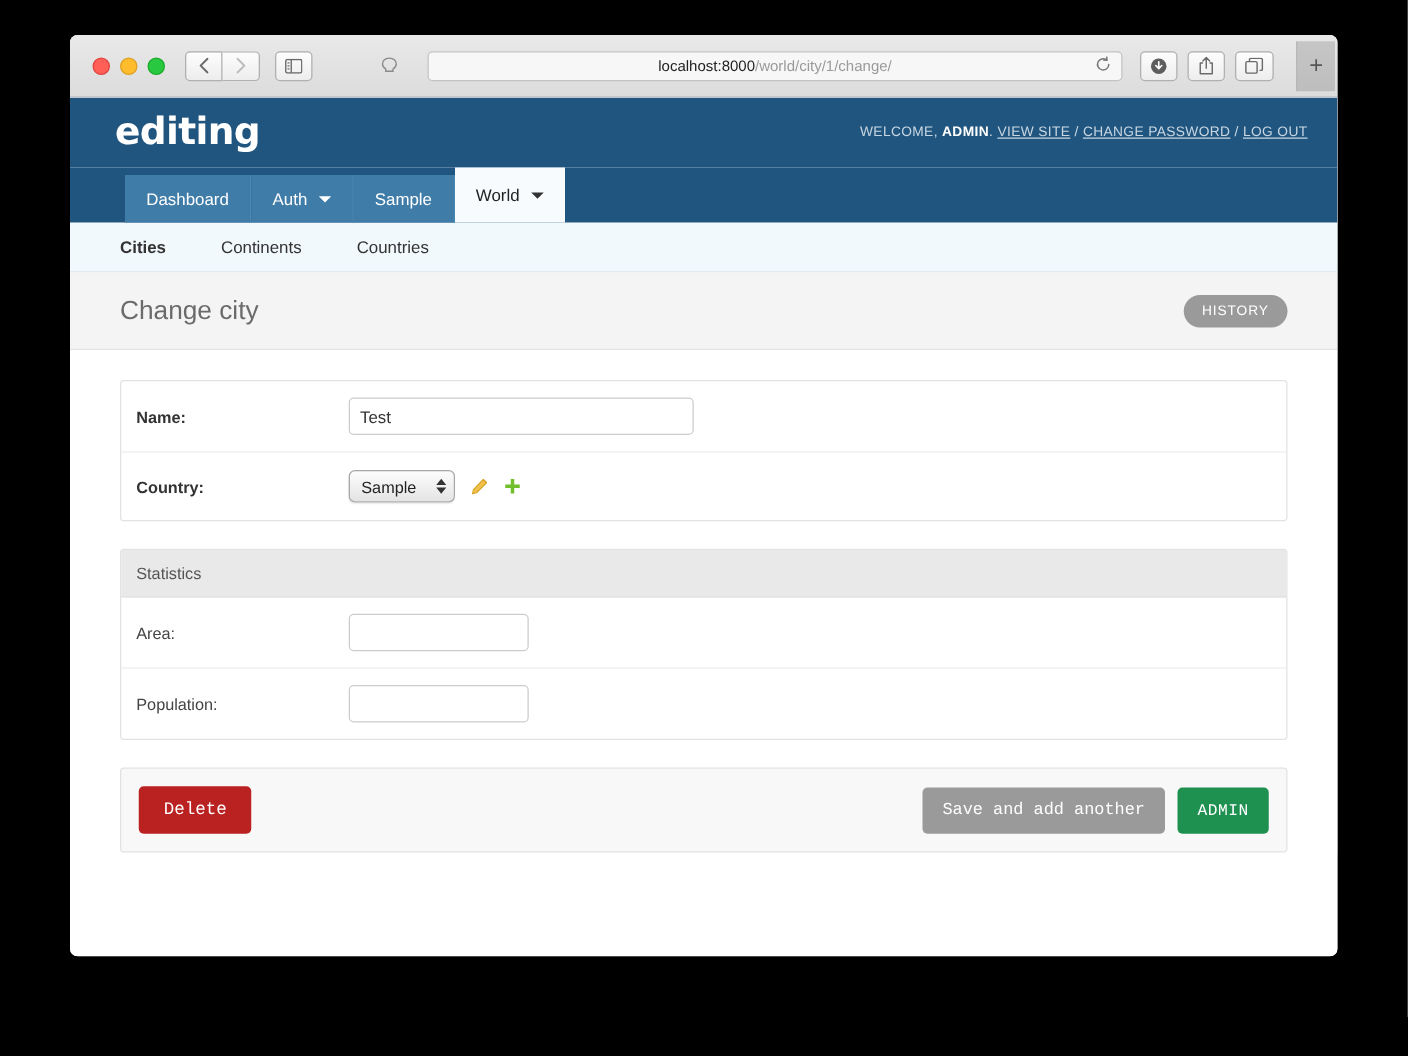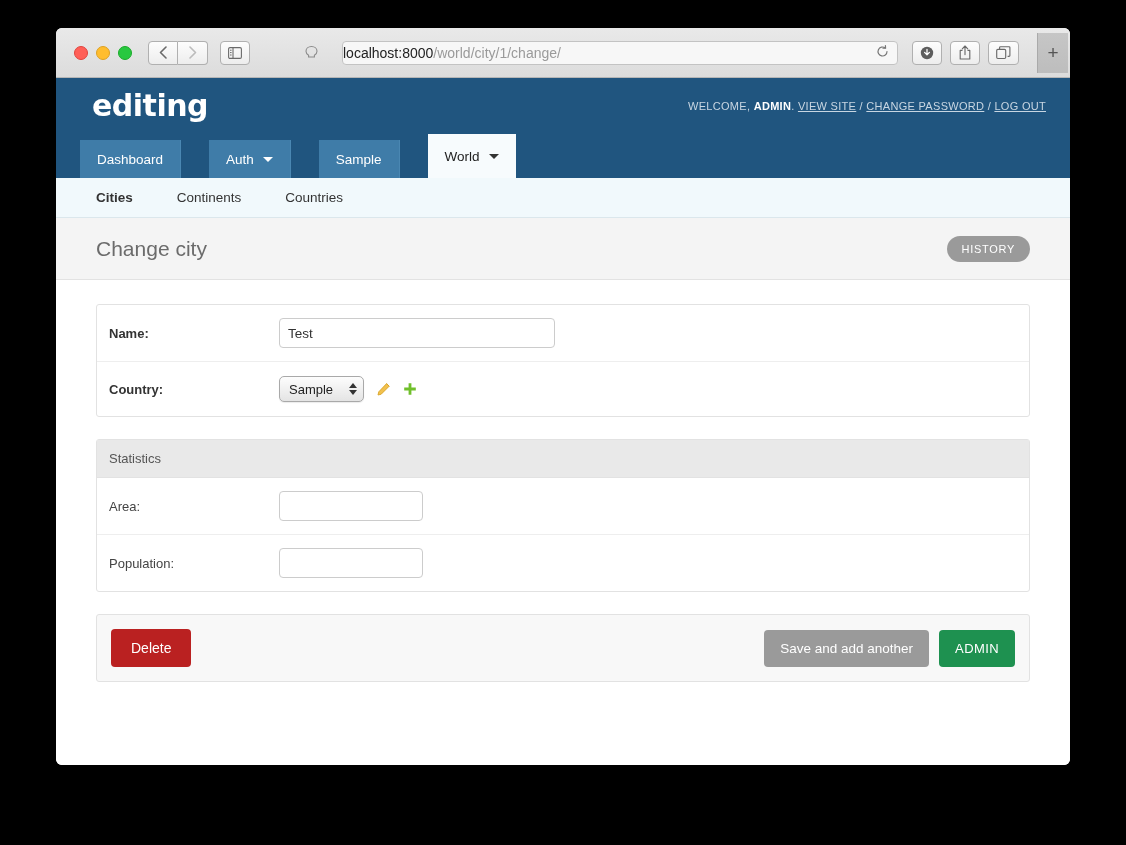--- a/index.html
+++ b/index.html
@@ -88,21 +88,22 @@
     background: #f7f7f7;
     border: 1px solid #c3c3c3;
     border-radius: 4px;
     display: flex;
     align-items: center;
     position: relative;
     box-sizing: border-box;
   }
   .url-text {
     flex: 1;
-    font-size: 14px;
+    text-align: center;
+    font-size: 12px;
     color: #9a9a9a;
     white-space: nowrap;
     overflow: hidden;
   }
   .url-text .host { color: #222222; }
   .reload-icon {
     position: absolute;
     right: 8px;
     color: #777;
     font-size: 13px;
@@ -149,25 +150,24 @@
     letter-spacing: 0.3px;
     white-space: nowrap;
   }
   .user-tools b { color: #ffffff; font-weight: 700; }
   .user-tools a { color: #c8d6e2; text-decoration: underline; }
 
   .dj-navband {
     background: #20557f;
     height: 44px;
     position: relative;
-    padding-left: 24px;
+    padding-left: 44px;
     box-sizing: border-box;
     display: flex;
     align-items: flex-end;
-    gap: 28px;
   }
   .navtab {
     height: 38px;
     padding: 0 17px;
     display: flex;
     align-items: center;
     gap: 9px;
     background: #3f7ca8;
     color: #ffffff;
     font-size: 13.5px;
@@ -330,21 +330,21 @@
     padding: 14px 14px;
     display: flex;
     align-items: center;
     gap: 10px;
   }
   .btn {
     border: none;
     border-radius: 4px;
     color: #ffffff;
     cursor: pointer;
-    font-family: Liberation Sans, sans-serif;
+    font-family: Liberation Mono, monospace;
   }
   .btn-delete {
     background: #ba2121;
     padding: 11px 20px;
     font-size: 14px;
   }
   .spacer { flex: 1; }
   .btn-grey {
     background: #9a9a9a;
     padding: 11px 16px;

